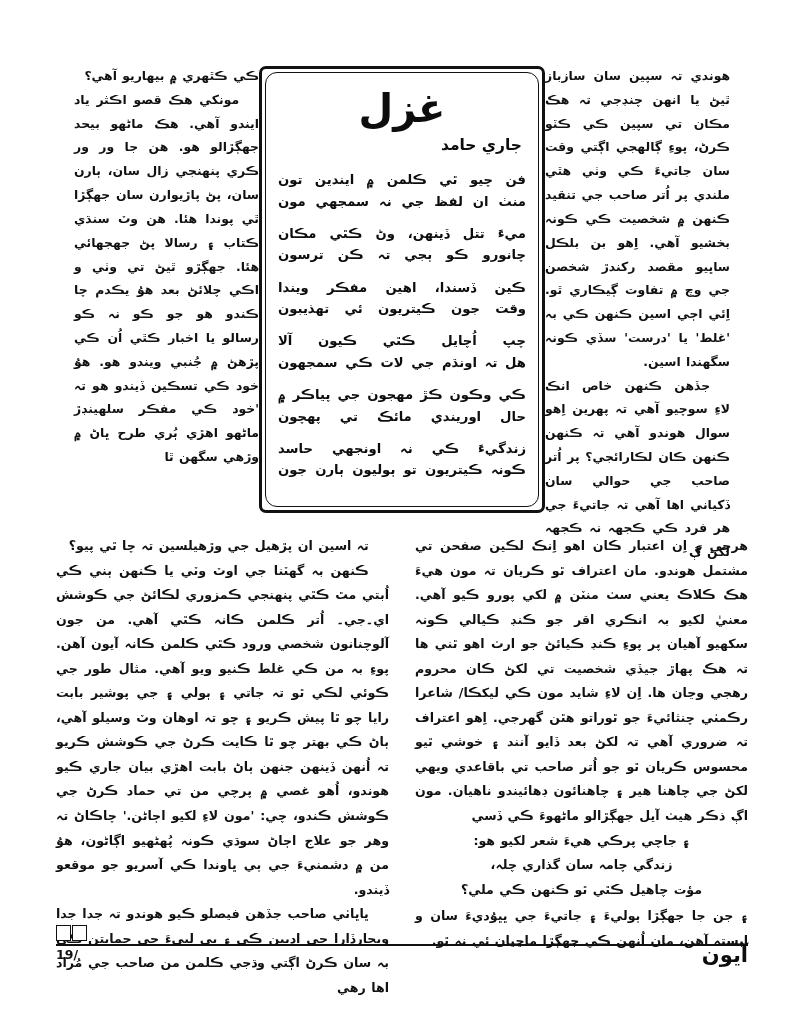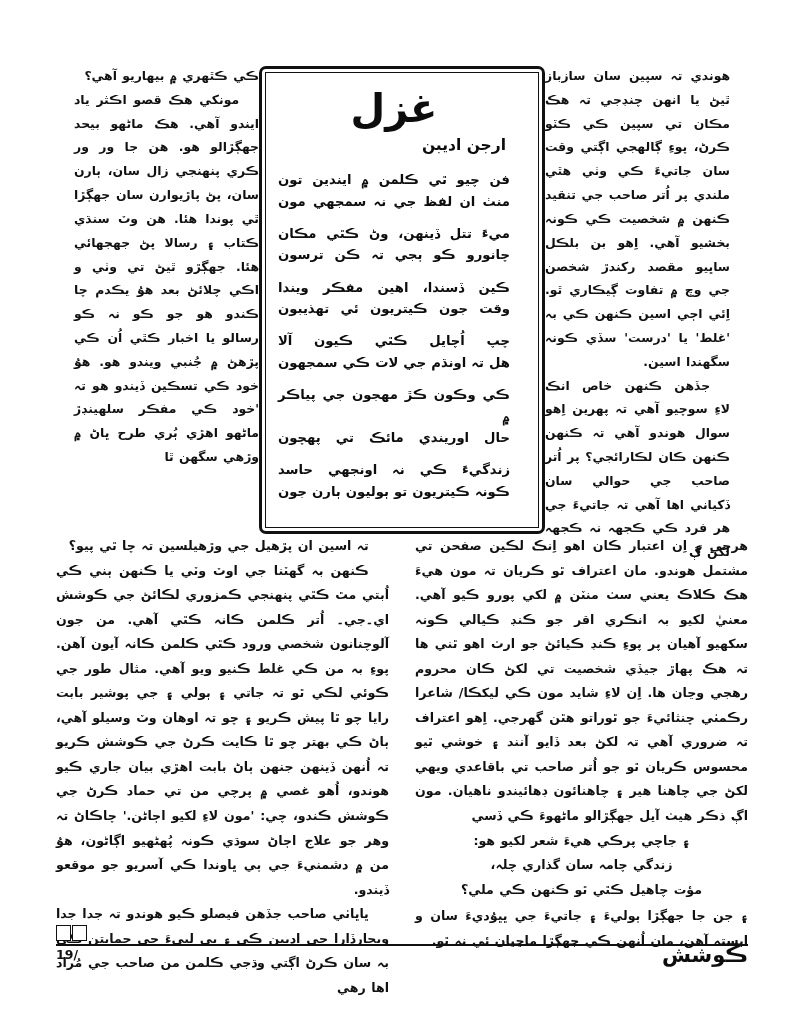--- a/index.html
+++ b/index.html
@@ -47,22 +47,22 @@
   }
   .poem-box{
     width:286px;box-sizing:border-box;
     border:3px solid #111;
     border-radius:7px;
     padding:3px;
     background:#fff;
   }
   .poem-inner{
     border:1px solid #111;
-    border-radius:0;
-    padding:10px 28px 14px 12px;
+    border-radius:12px;
+    padding:10px 12px 14px 12px;
     min-height:420px;
     box-sizing:border-box;
   }
   .poem-title{
     text-align:center;
     font-size:40px;line-height:1.05;
     font-weight:700;
     margin:4px 0 2px 0;
     direction:rtl;
     letter-spacing:-1px;
@@ -140,21 +140,21 @@
     <div class="ar col-narrow right-col">
       <p>ڪي ڪٿهري ۾ بيهاريو آهي؟</p>
       <p class="indent">مونکي هڪ قصو اڪثر ياد ايندو آهي. هڪ ماڻهو بيحد جهڳڙالو هو. هن جا ور ور ڪري پنهنجي زال سان، ٻارن سان، پڻ پاڙيوارن سان جهڳڙا ٿي پوندا هئا. هن وٽ سنڌي ڪتاب ۽ رسالا پڻ جھجهائي هئا. جهڳڙو ٿيڻ تي وٺي و اڪي چلائڻ بعد هوُ يڪدم چا ڪندو هو جو ڪو نہ ڪو رسالو يا اخبار ڪٿي اُن ڪي پڙهڻ ۾ جُنبي ويندو هو. هوُ خود ڪي تسڪين ڏيندو هو تہ 'خود ڪي مفڪر سلهينڊڙ ماڻهو اهڙي ٻُري طرح ڀاڻ ۾ وڙهي سگهن ٿا</p>
     </div>
 
     <div class="poem-wrap">
       <div class="poem-box">
         <div class="poem-inner">
 
           <div class="poem-title">غزل</div>
-          <div class="poem-author">ارجن اديبن</div>
+          <div class="poem-author">جاري حامد</div>
 
           <div class="poem-body">
 
             <div class="poem-couplet">
               <div class="poem-line spread">فن چيو ٿي ڪلمن ۾ ايندين تون</div>
               <div class="poem-line spread">منٺ ان لفظ جي نہ سمجھي مون</div>
             </div>
 
             <div class="poem-couplet">
               <div class="poem-line spread">ميءَ تتل ڏينهن، وڻ ڪٿي مڪان</div>
@@ -211,16 +211,16 @@
 
   </div>
 
   <div class="footer">
     <div class="tofu-row">
       <span class="tofu"></span>
       <span class="tofu"></span>
     </div>
     <div class="footer-rule"></div>
     <div class="footer-page">19/</div>
-    <div class="footer-name">ڪوشش</div>
+    <div class="footer-name">آيون</div>
   </div>
 
 </div>
 
 </body></html>

